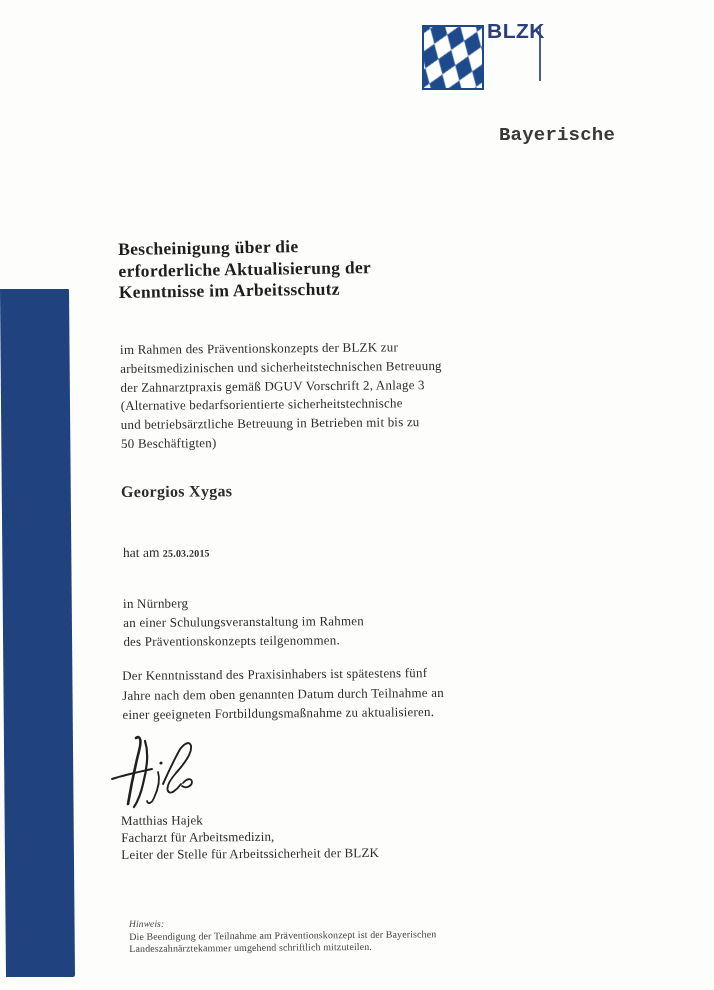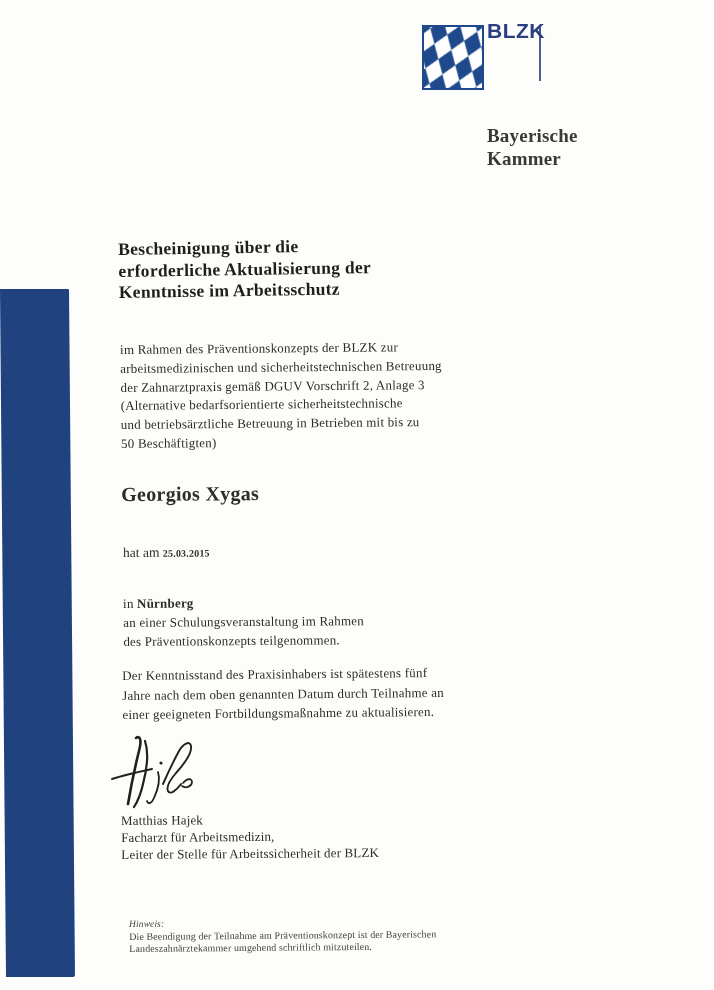--- a/index.html
+++ b/index.html
@@ -54,22 +54,22 @@
   }
   .logo-divider {
     position: absolute;
     left: 539px; top: 27px;
     width: 2px; height: 54px;
     background: var(--blzk-text-blue);
     opacity: 0.85;
   }
   .org-name {
     position: absolute;
-    left: 487px; top: 124px;
-    font-family: Liberation Serif, serif;
+    left: 499px; top: 124px;
+    font-family: Liberation Mono, monospace;
     font-weight: bold;
     font-size: 19px;
     line-height: 23px;
     color: var(--org-text);
     letter-spacing: 0.2px;
   }
 
   
   .doc-title {
     position: absolute;
@@ -88,21 +88,21 @@
     font-size: 13px;
     line-height: 18.8px;
     transform: rotate(-0.55deg);
     transform-origin: left top;
     letter-spacing: 0.2px;
   }
   .recipient-name {
     position: absolute;
     left: 121px; top: 483px;
     font-weight: bold;
-    font-size: 20px;
+    font-size: 16px;
     letter-spacing: 0.3px;
     transform: rotate(-0.4deg);
     transform-origin: left top;
   }
   .date-line {
     position: absolute;
     left: 123px; top: 545px;
     font-size: 13.5px;
     transform: rotate(-0.3deg);
     transform-origin: left top;
@@ -110,21 +110,21 @@
   .date-line .bold-val { font-weight: bold; font-size: 10px; letter-spacing: 0.2px; }
   .location-par {
     position: absolute;
     left: 123px; top: 594px;
     font-size: 13px;
     line-height: 19px;
     transform: rotate(-0.45deg);
     transform-origin: left top;
     letter-spacing: 0.2px;
   }
-  .location-par .bold-val { font-weight: bold; }
+  .location-par .bold-val { font-weight: normal; }
   .validity-par {
     position: absolute;
     left: 122px; top: 666px;
     font-size: 13px;
     line-height: 19.5px;
     transform: rotate(-0.55deg);
     transform-origin: left top;
     letter-spacing: 0.2px;
   }
   .signature-svg {
@@ -172,21 +172,20 @@
     </defs>
     <rect x="1" y="1" width="60" height="63" fill="url(#lozenges)"></rect>
     <rect x="1" y="1" width="60" height="63" fill="none" stroke="currentColor" stroke-width="2"></rect>
   </svg>
 
   <div class="blzk-label">BLZK</div>
   <div class="logo-divider"></div>
 
   <div class="org-name">
     <div>Bayerische</div>
-    <div>Kammer</div>
   </div>
 
   <div class="doc-title">
     <div>Bescheinigung über die</div>
     <div>erforderliche Aktualisierung der</div>
     <div>Kenntnisse im Arbeitsschutz</div>
   </div>
 
   <div class="intro-par">
     <div>im Rahmen des Präventionskonzepts der BLZK zur</div>

